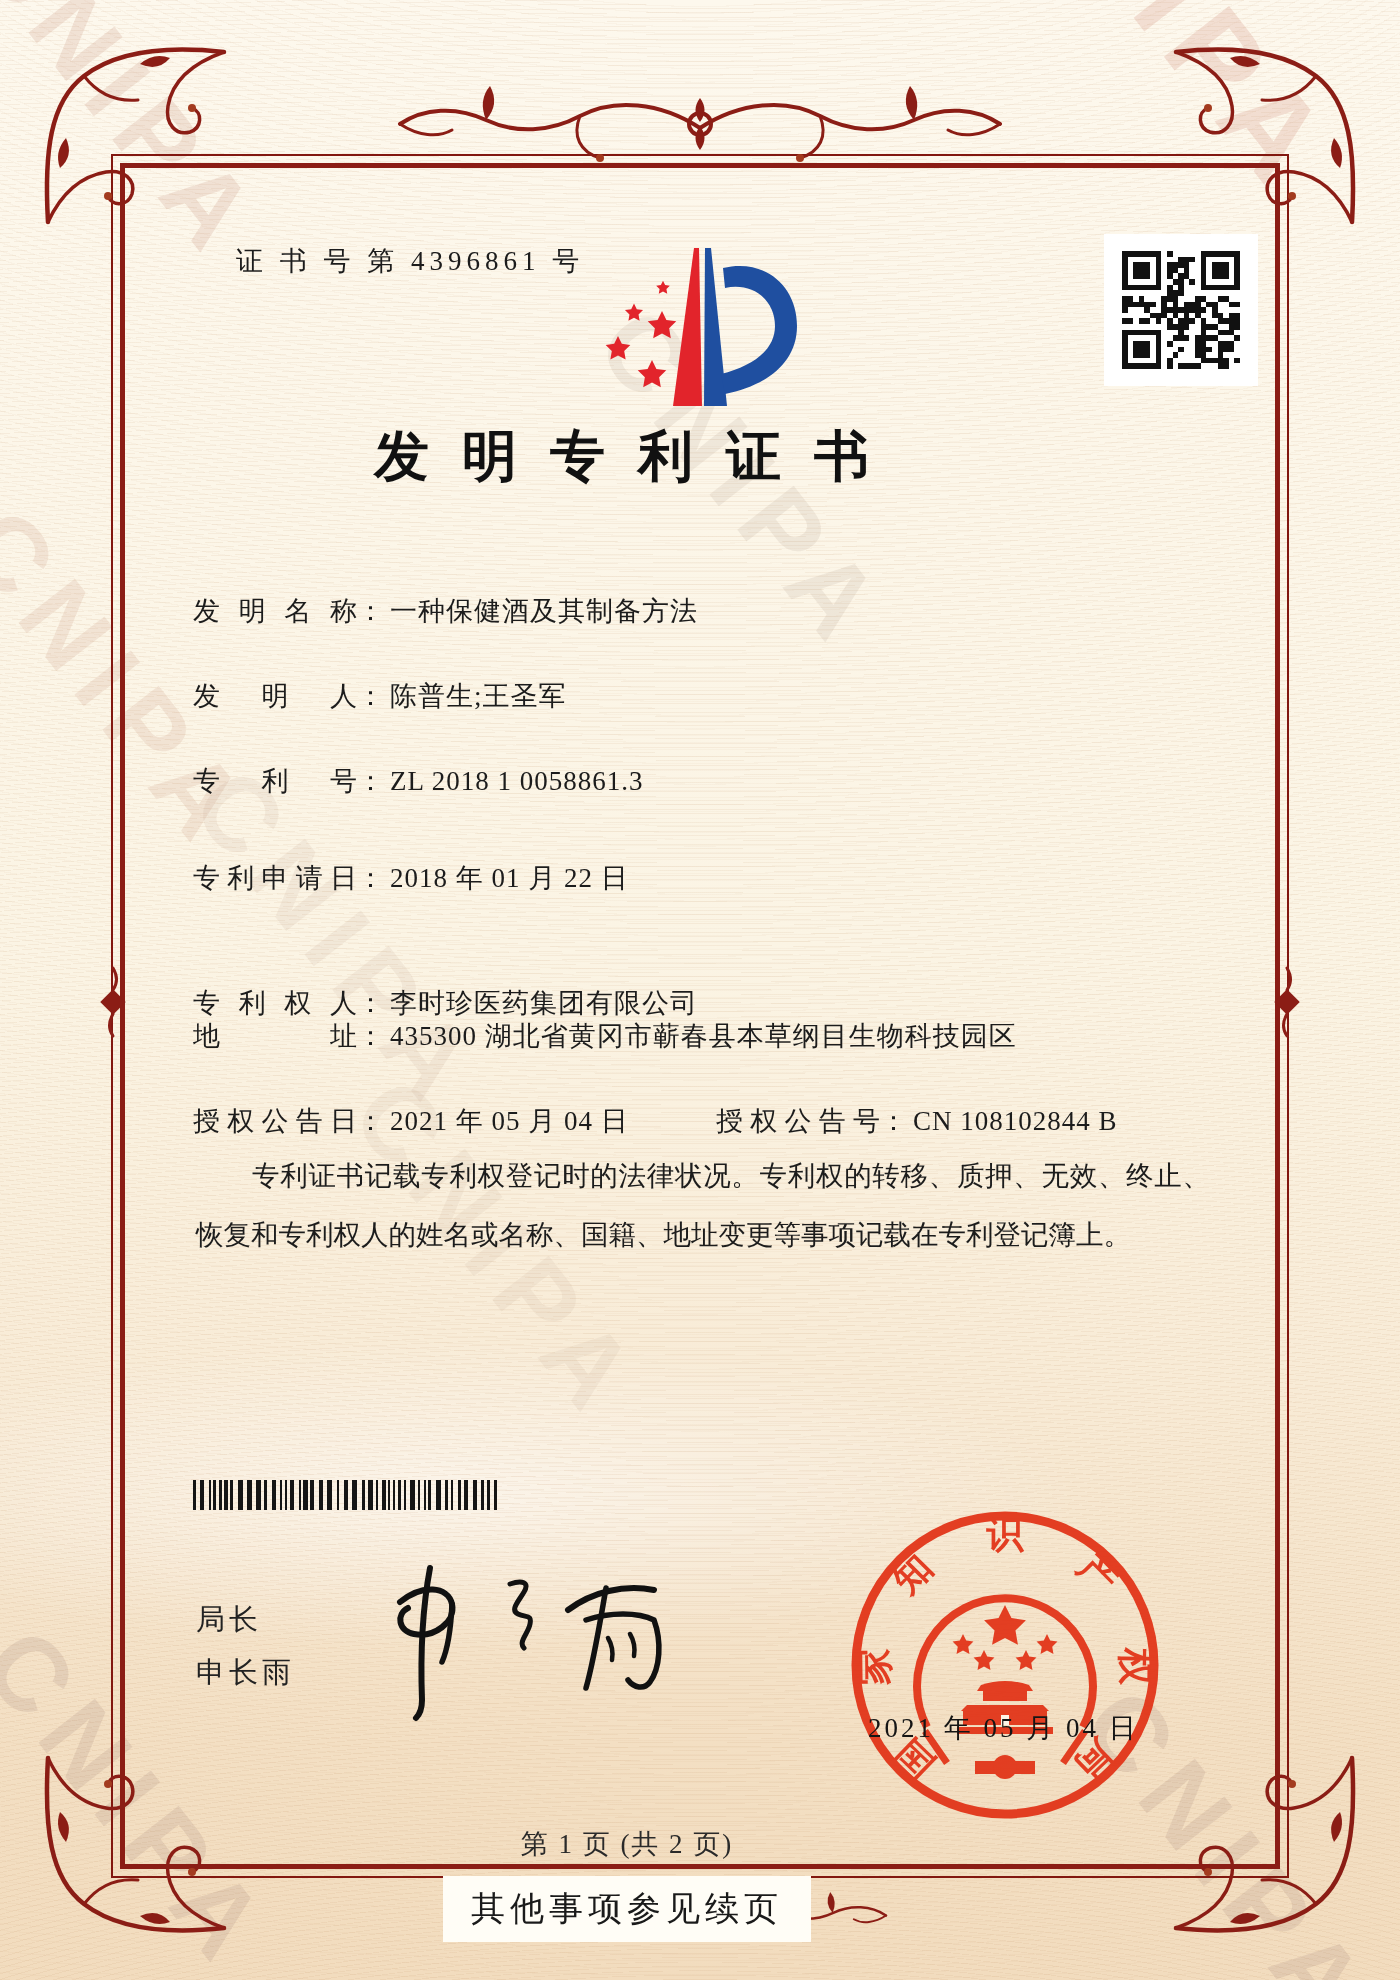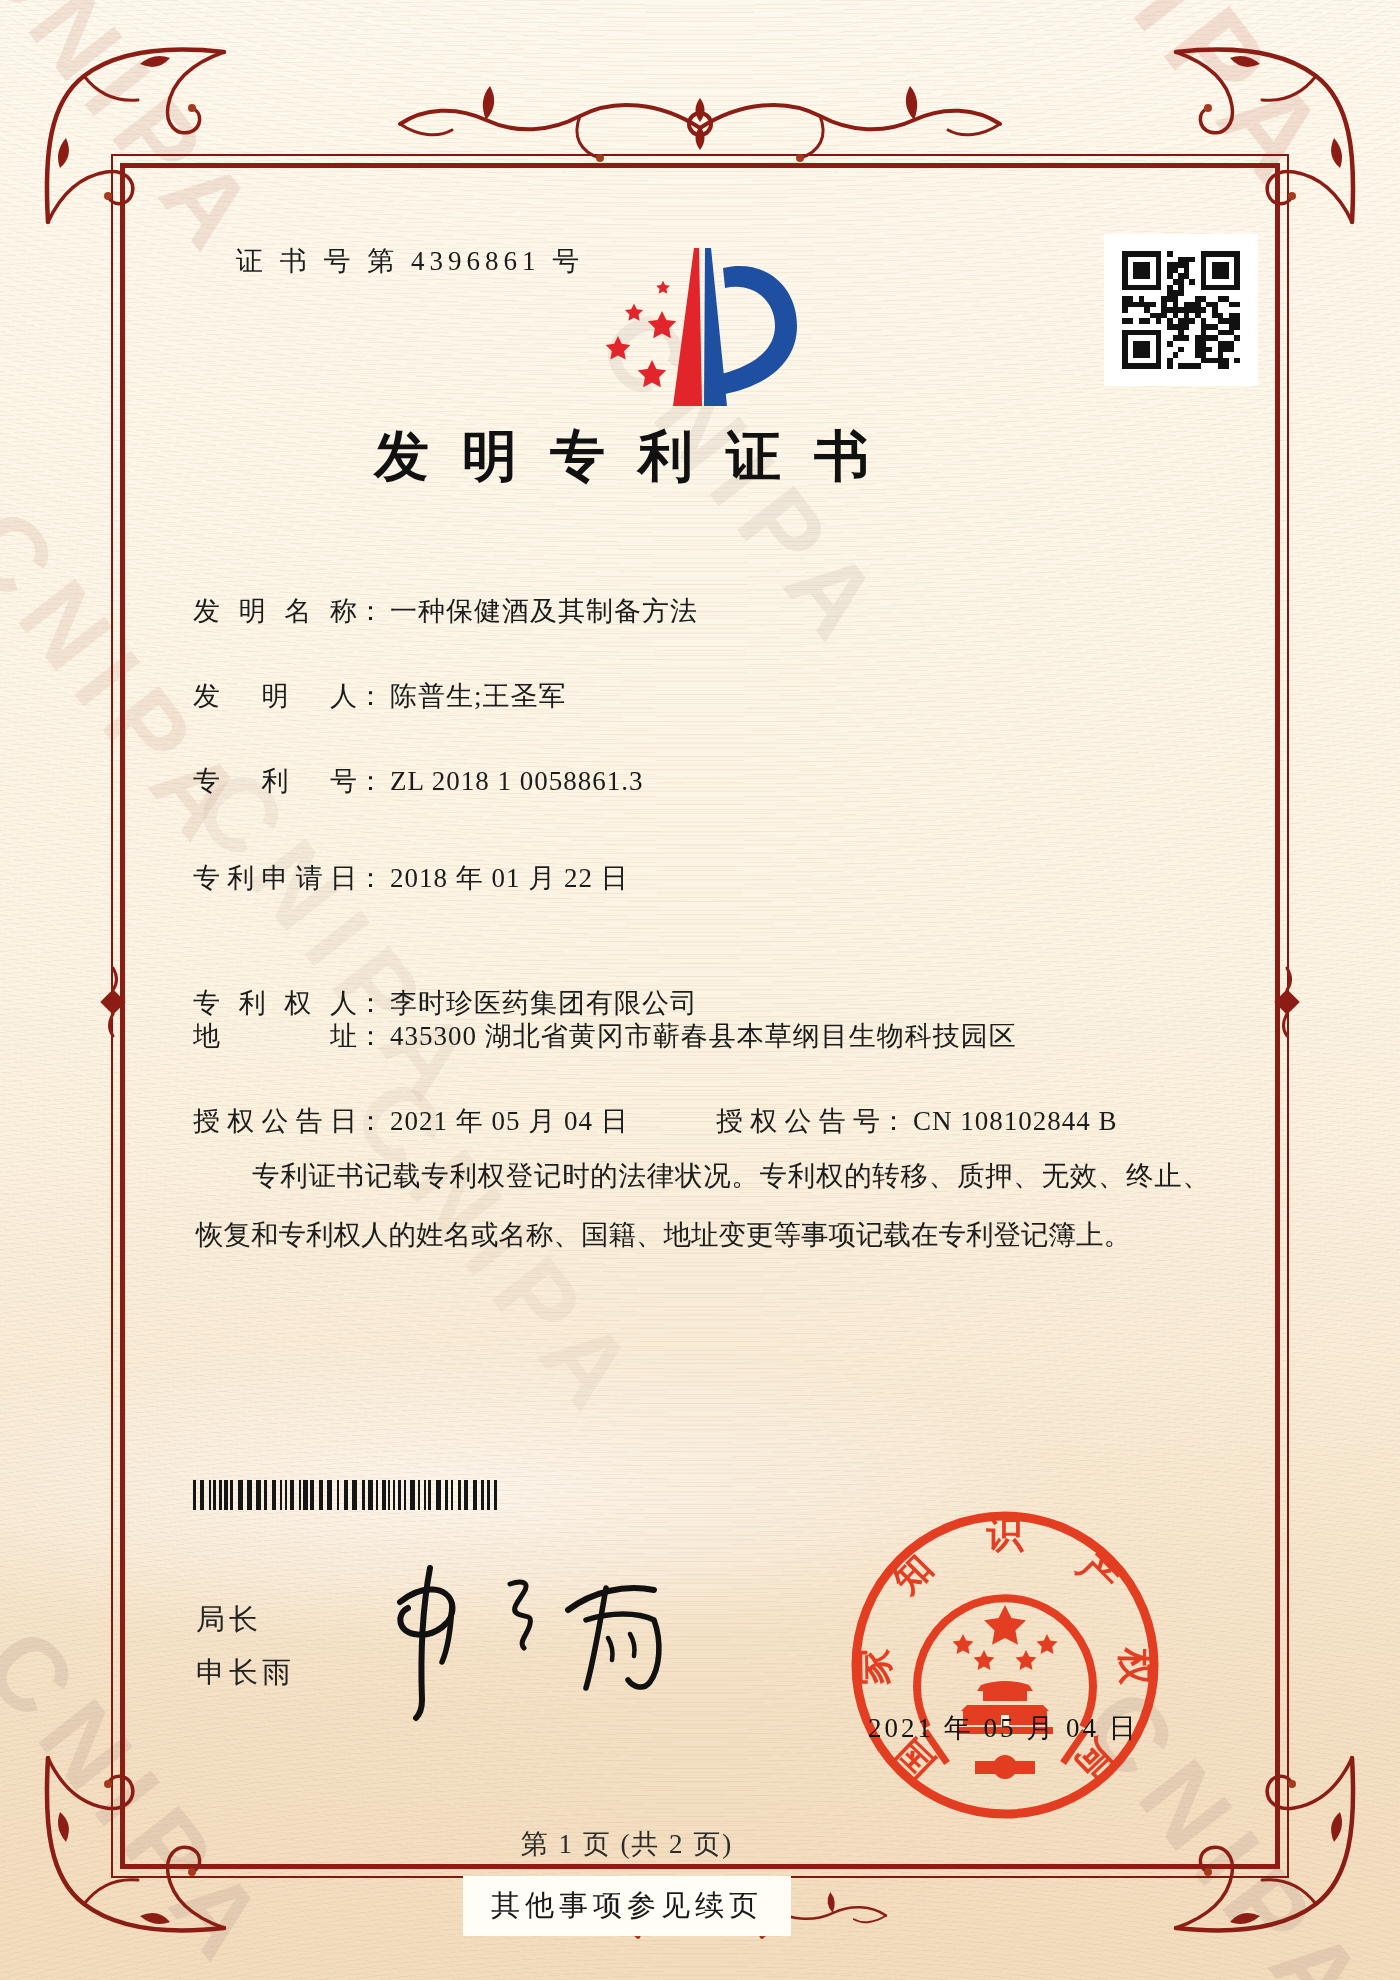--- a/index.html
+++ b/index.html
@@ -36,21 +36,21 @@
              line-height:59px;text-align:justify;}
   .body-text p{margin:0;text-indent:56px;}
   .barcode{position:absolute;left:193px;top:1480px;}
   .sig-title{position:absolute;left:196px;top:1600px;font-size:29px;font-family:"Liberation Sans","DejaVu Sans",sans-serif;letter-spacing:4px;color:#222;text-align:center;}
   .sig-name{position:absolute;left:196px;top:1653px;font-size:29px;font-family:"Liberation Sans","DejaVu Sans",sans-serif;letter-spacing:4px;color:#222;}
   .sig-hand{position:absolute;left:372px;top:1550px;}
   .seal{position:absolute;left:845px;top:1505px;}
   .seal-date{position:absolute;left:868px;top:1710px;font-size:27px;letter-spacing:3px;color:#151515;white-space:nowrap;}
   .page-info{position:absolute;left:627px;top:1826px;transform:translateX(-50%);font-size:27px;letter-spacing:2px;color:#2a2a2a;white-space:nowrap;}
   .cont-note{position:absolute;left:627px;top:1876px;transform:translateX(-50%);
-             background:#fffdf6;padding:10px 28px;font-size:29px;letter-spacing:5px;color:#1a1a1a;white-space:nowrap;}
+             background:#fffdf6;padding:10px 28px;font-size:34px;letter-spacing:5px;color:#1a1a1a;white-space:nowrap;}
 </style>
 </head>
 <body>
 
 <div class="page">
 
   <span class="wm" style="left:-80px;top:30px;color:rgba(196,140,120,.20);">CNIPA</span>
   <span class="wm" style="left:950px;top:-70px;font-size:120px;color:rgba(205,130,115,.22);">CNIPA</span>
   <span class="wm" style="left:545px;top:420px;color:rgba(165,150,135,.15);">CNIPA</span>
   <span class="wm" style="left:-90px;top:620px;color:rgba(196,140,120,.17);">CNIPA</span>

